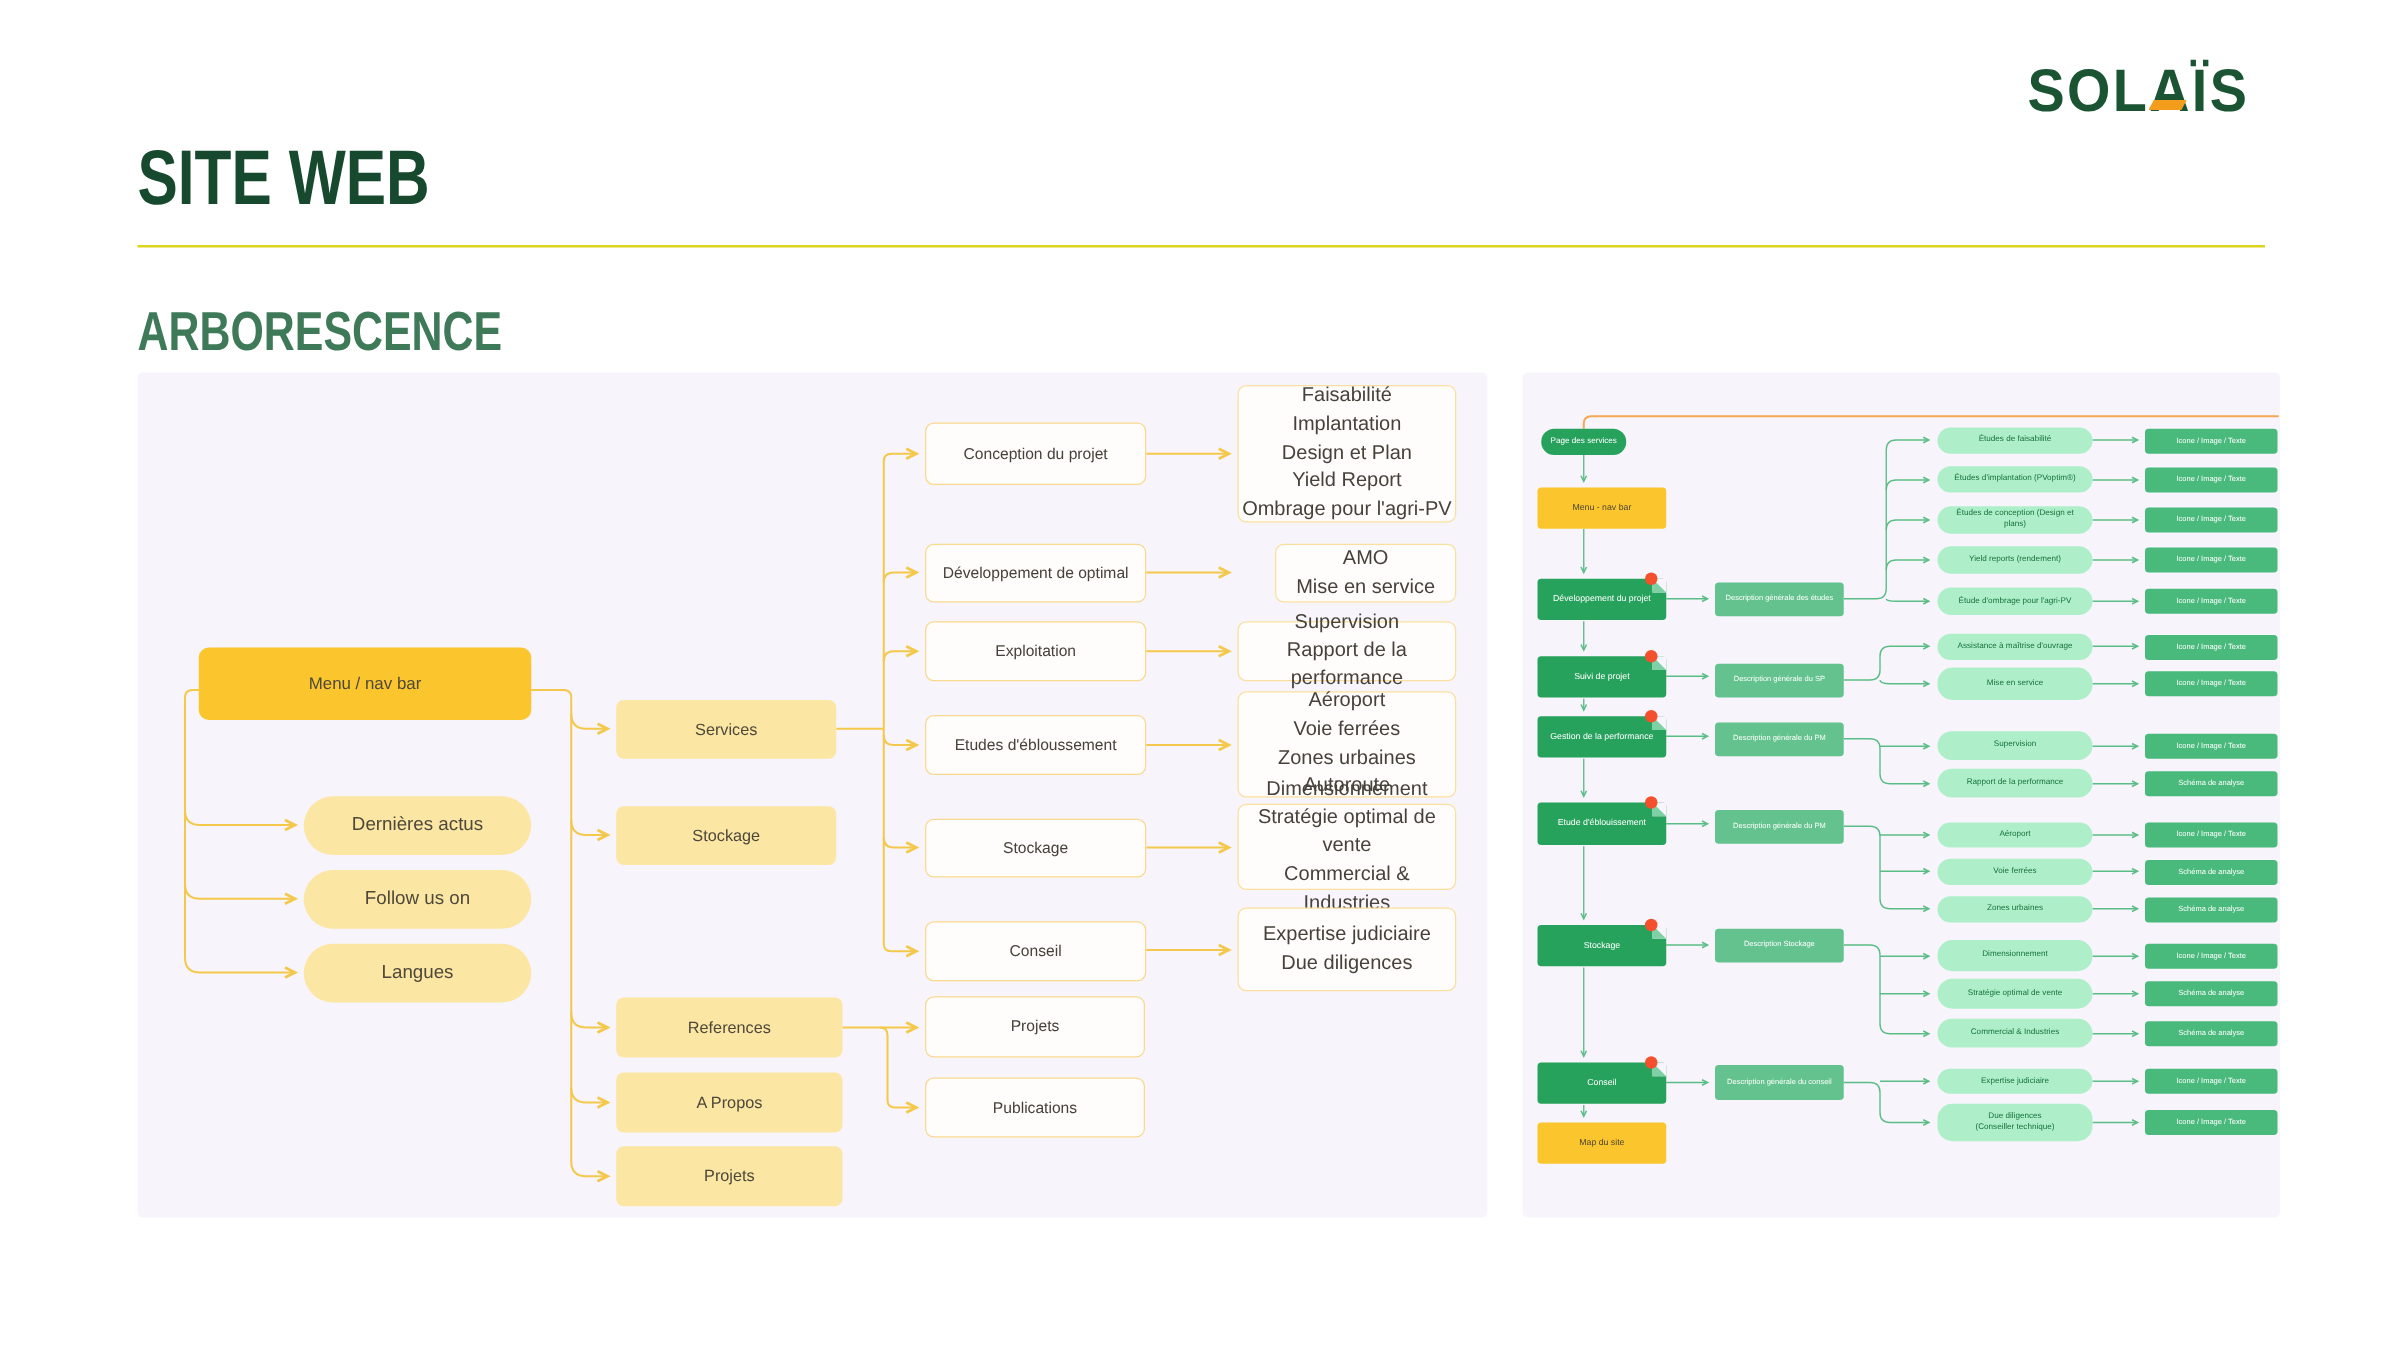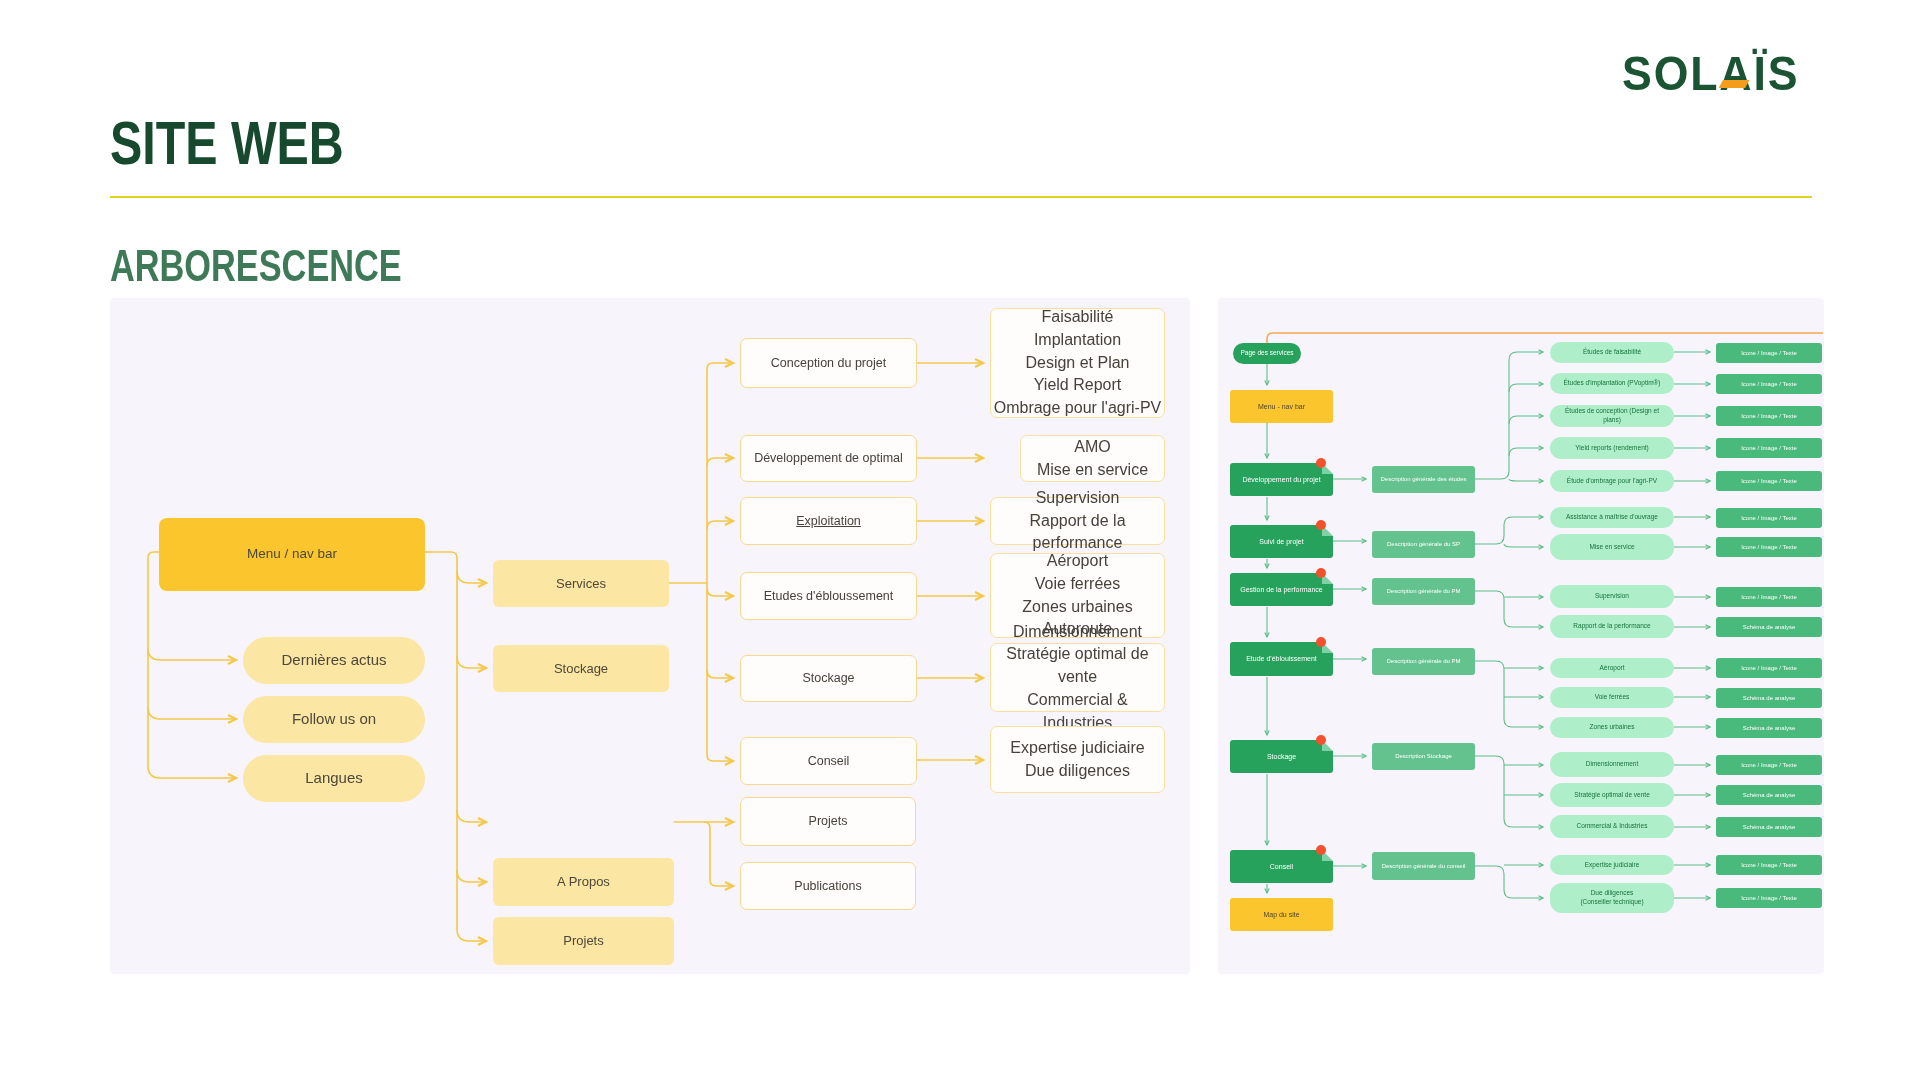--- a/index.html
+++ b/index.html
@@ -141,31 +141,32 @@
       <path class="wg" d="M1674 668H1710" marker-end="url(#ag)"></path>
       <path class="wg" d="M1674 697H1710" marker-end="url(#ag)"></path>
       <path class="wg" d="M1674 727H1710" marker-end="url(#ag)"></path>
       <path class="wg" d="M1674 765H1710" marker-end="url(#ag)"></path>
       <path class="wg" d="M1674 795H1710" marker-end="url(#ag)"></path>
       <path class="wg" d="M1674 827H1710" marker-end="url(#ag)"></path>
       <path class="wg" d="M1674 865H1710" marker-end="url(#ag)"></path>
       <path class="wg" d="M1674 898H1710" marker-end="url(#ag)"></path>
     </svg>
 
-<div class="n ymain" style="left: 159px; top: 518px; width: 266px; height: 73px;">Menu / nav bar</div>
+<div class="n ymain" style="left: 159px; top: 518px; width: 266px; height: 58px;">Menu / nav bar</div>
     <div class="n ypill" style="left: 243px; top: 637px; width: 182px; height: 47px;">Dernières actus</div>
     <div class="n ypill" style="left: 243px; top: 696px; width: 182px; height: 47px;">Follow us on</div>
     <div class="n ypill" style="left: 243px; top: 755px; width: 182px; height: 47px;">Langues</div>
     <div class="n ybox" style="left: 493px; top: 560px; width: 176px; height: 47px;">Services</div>
     <div class="n ybox" style="left: 493px; top: 645px; width: 176px; height: 47px;">Stockage</div>
+    <div class="n ybox" style="left: 493px; top: 798px; width: 181px; height: 48px;">References</div>
     <div class="n ybox" style="left: 493px; top: 858px; width: 181px; height: 48px;">A Propos</div>
     <div class="n ybox" style="left: 493px; top: 917px; width: 181px; height: 48px;">Projets</div>
     <div class="n wbox" style="left: 740px; top: 338px; width: 177px; height: 50px;">Conception du projet</div>
     <div class="n wbox" style="left: 740px; top: 435px; width: 177px; height: 47px;">Développement de optimal</div>
-    <div class="n wbox" style="left: 740px; top: 497px; width: 177px; height: 48px; text-decoration: underline;">Exploitation</div>
+    <div class="n wbox" style="left: 740px; top: 497px; width: 177px; height: 48px;">Exploitation</div>
     <div class="n wbox" style="left: 740px; top: 572px; width: 177px; height: 48px;">Etudes d'ébloussement</div>
     <div class="n wbox" style="left: 740px; top: 655px; width: 177px; height: 47px;">Stockage</div>
     <div class="n wbox" style="left: 740px; top: 737px; width: 177px; height: 48px;">Conseil</div>
     <div class="n wbox" style="left: 740px; top: 797px; width: 176px; height: 49px;">Projets</div>
     <div class="n wbox" style="left: 740px; top: 862px; width: 176px; height: 48px;">Publications</div>
     <div class="n wlist" style="left: 990px; top: 308px; width: 175px; height: 110px;">Faisabilité
 Implantation
 Design et Plan
 Yield Report
 Ombrage pour l'agri-PV</div>

